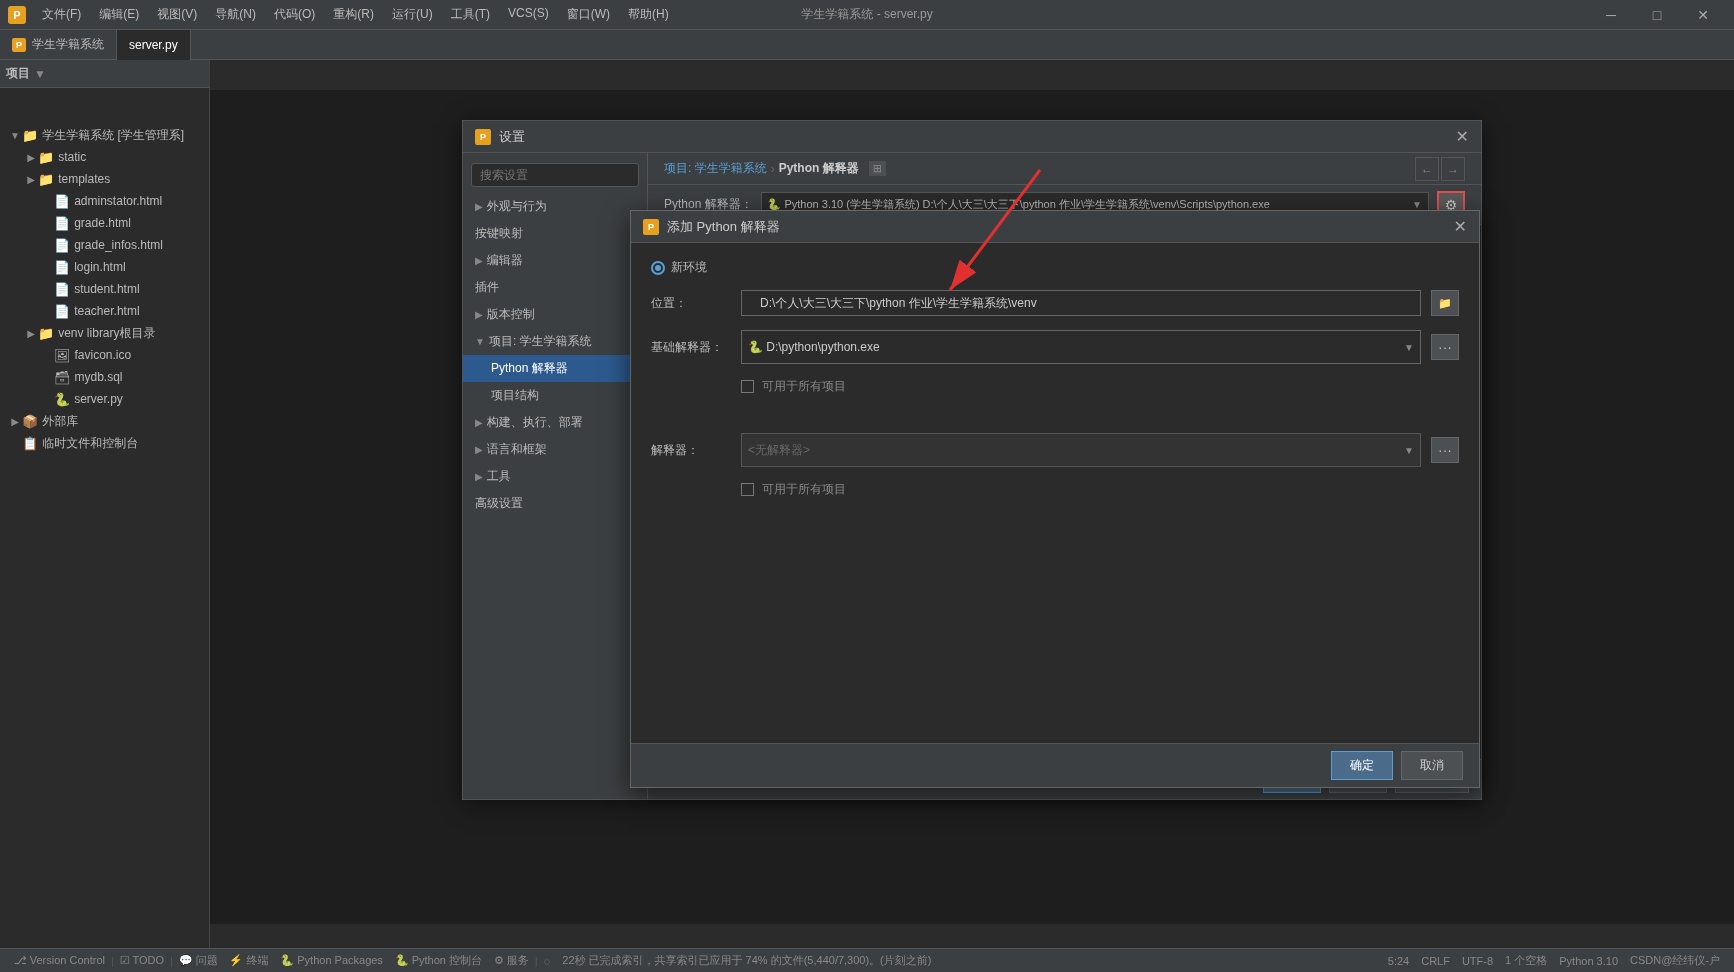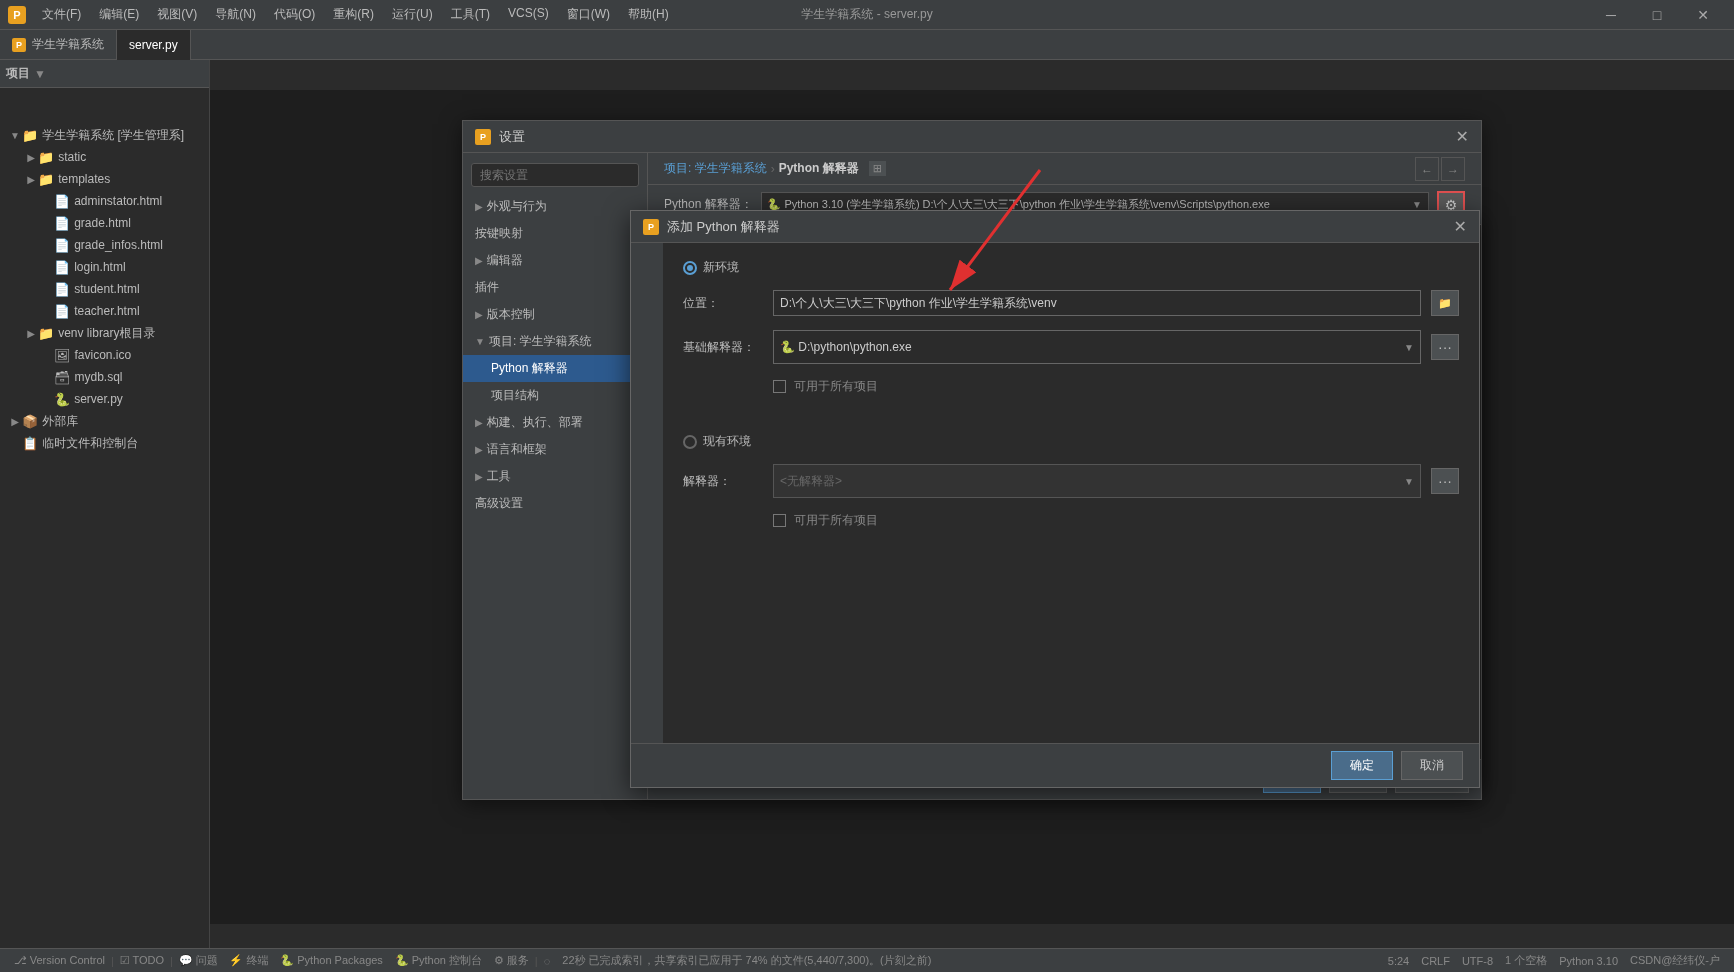--- a/index.html
+++ b/index.html
@@ -319,21 +319,21 @@
     }
     .dialog-left-item.selected { background: #2d5a8e; color: #fff; }
     .item-dot {
       width: 12px; height: 12px; border-radius: 50%;
       flex-shrink: 0;
     }
     .dialog-right {
       flex: 1;
       background: #2b2b2b;
       padding: 16px 20px;
-      display: flex; flex-direction: column; gap: 14px; margin-left: 32px;
+      display: flex; flex-direction: column; gap: 14px;
     }
 
     
     .radio-group {
       display: flex; gap: 20px; align-items: center;
     }
     .radio-option {
       display: flex; align-items: center; gap: 6px;
       cursor: pointer; font-size: 12px; color: #bbb;
     }
@@ -359,21 +359,21 @@
     .form-label {
       width: 80px; font-size: 12px; color: #bbb;
       text-align: left; flex-shrink: 0;
     }
     .form-input {
       flex: 1;
       height: 26px;
       background: #2b2b2b;
       border: 1px solid #666;
       color: #ccc; font-size: 12px;
-      padding: 0 6px;
+      padding: 0 18px;
     }
     .browse-btn {
       width: 28px; height: 26px;
       background: #4c5052; border: 1px solid #666;
       display: flex; align-items: center; justify-content: center;
       cursor: pointer; color: #bbb; font-size: 11px;
     }
     .three-dot-btn {
       width: 28px; height: 26px;
       background: #4c5052; border: 1px solid #666;
@@ -701,26 +701,20 @@
             </div>
             <div class="three-dot-btn">···</div>
           </div>
 
           <div class="checkbox-row">
             <div class="checkbox-box"></div>
             <span class="checkbox-label">可用于所有项目</span>
           </div>
 
           <div class="section-divider"></div>
-          <div class="radio-group">
-            <div class="radio-option">
-              <div class="radio-circle unchecked"></div>
-              <span>现有环境</span>
-            </div>
-          </div>
 
           <div class="form-row">
             <span class="form-label">解释器：</span>
             <div class="form-select" style="background:#333; border-color:#555;">
               <span style="color:#666;">&lt;无解释器&gt;</span>
               <span class="select-arrow">▼</span>
             </div>
             <div class="three-dot-btn">···</div>
           </div>
 

